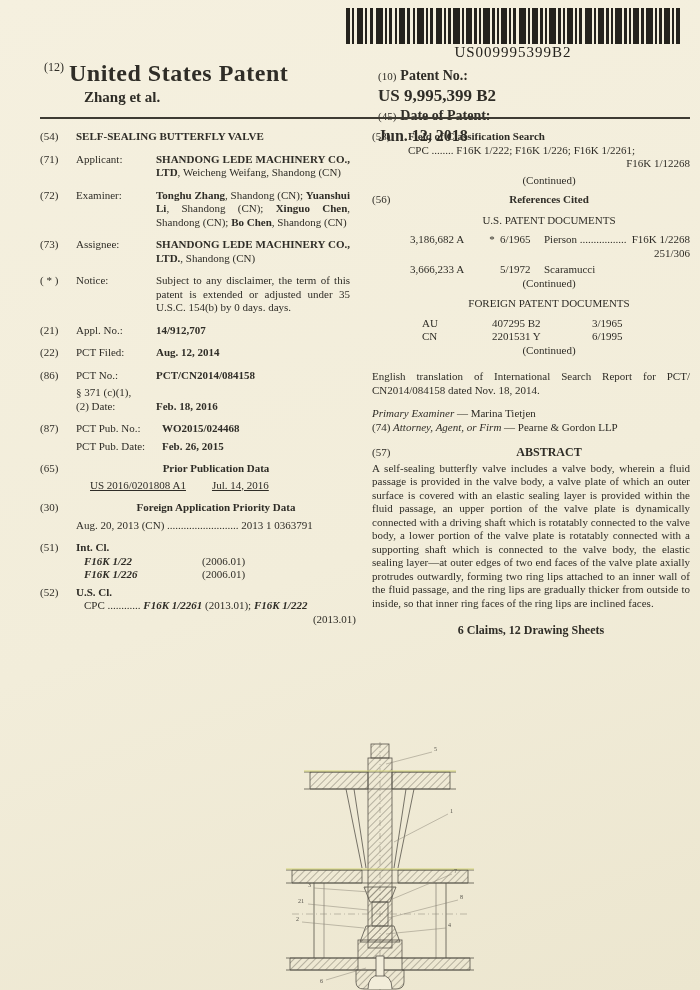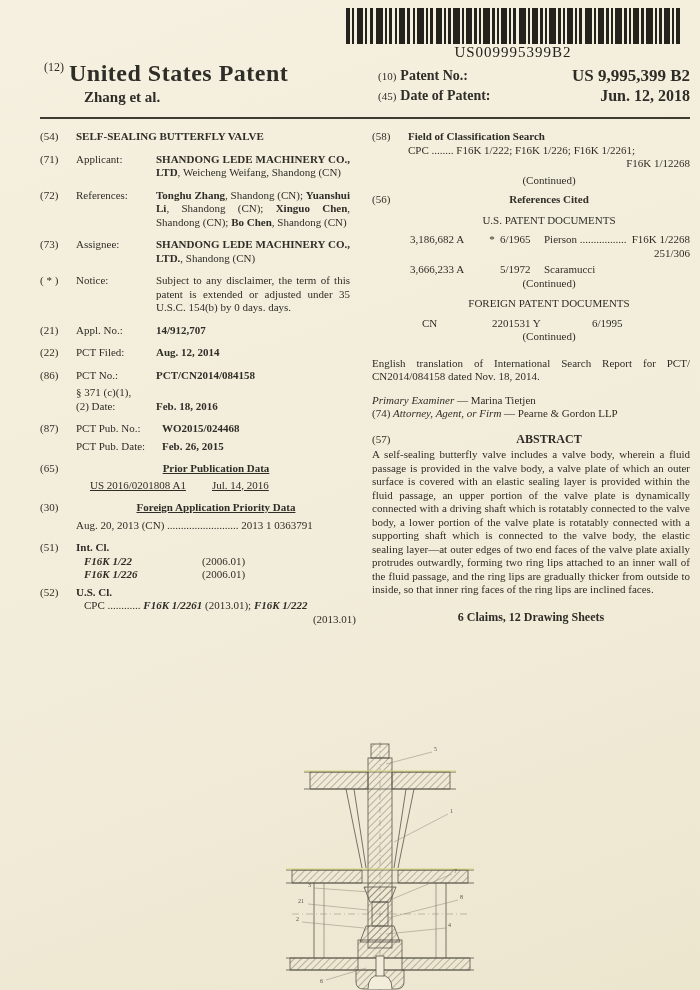--- a/index.html
+++ b/index.html
@@ -13,21 +13,21 @@
   .page{position:absolute;inset:0;}
   
   .barcode-wrap{position:absolute;left:344px;top:8px;width:338px;text-align:center;}
   .barcode{display:block;width:334px;height:36px;margin:0 auto;}
   .barcode-text{font-size:15px;letter-spacing:1px;color:#24221d;margin-top:0px;}
   .hdr-left{position:absolute;left:44px;top:60px;}
   .kind{font-size:12px;vertical-align:10px;margin-right:5px;}
   .us-title{font-size:24px;font-weight:bold;letter-spacing:.5px;}
   .hdr-author{font-size:15px;font-weight:bold;margin:2px 0 0 40px;}
   .hdr-right{position:absolute;left:378px;top:66px;width:312px;font-size:14px;}
-  .hdr-right .row{display:flex;justify-content:space-between;align-items:flex-end;line-height:20px;}
+  .hdr-right .row{display:flex;justify-content:space-between;align-items:flex-start;line-height:20px;flex-direction:column;}
   .hdr-right .lbl{font-weight:bold;}
   .hdr-right .tag{font-size:11px;font-weight:normal;margin-right:4px;}
   .hdr-right .val{font-weight:bold;font-size:17px;}
   .hdr-right .val.date{font-size:16px;}
   .rule{position:absolute;left:40px;top:117px;width:650px;border-top:2px solid #3e3b33;}
   
   .col{position:absolute;top:130px;font-size:11px;line-height:13.5px;}
   .col-left{left:40px;width:316px;}
   .col-right{left:372px;width:318px;}
   .entry{display:flex;margin-bottom:9px;}
@@ -37,21 +37,21 @@
   .lab.wide{width:86px;}
   .val-inline{display:inline-block;width:calc(100% - 86px);vertical-align:top;text-align:justify;}
   .just{text-align:justify;}
   .center{text-align:center;}
   .right{text-align:right;}
   .bold{font-weight:bold;}
   .indent{margin-left:8px;}
   .pubrow{display:flex;gap:26px;margin:3px 0 0 14px;text-decoration:underline;}
   .clsrow{display:flex;margin-left:8px;}
   .clsrow .cls{width:118px;font-weight:bold;font-style:italic;}
-  .headed{margin-bottom:2px;text-decoration:underline;}
+  .headed{margin-bottom:2px;}
   
   .usrow{display:flex;margin-left:2px;}
   .usrow .num{width:74px;}
   .usrow .star{width:16px;text-align:center;}
   .usrow .date{width:44px;}
   .usrow .name{flex:1;}
   .usrow .cls{text-align:right;}
   .frow{display:flex;margin-left:14px;}
   .frow .country{width:70px;}
   .frow .num{width:100px;}
@@ -158,21 +158,21 @@
       <span class="body"><b>SELF-SEALING BUTTERFLY VALVE</b></span>
     </div>
 
     <div class="entry">
       <span class="tag">(71)</span>
       <span class="body"><span class="lab">Applicant:</span><span class="val-inline"><b>SHANDONG LEDE MACHINERY CO., LTD</b>, Weicheng Weifang, Shandong (CN)</span></span>
     </div>
 
     <div class="entry">
       <span class="tag">(72)</span>
-      <span class="body"><span class="lab">References:</span><span class="val-inline"><b>Tonghu Zhang</b>, Shandong (CN); <b>Yuanshui Li</b>, Shandong (CN); <b>Xinguo Chen</b>, Shandong (CN); <b>Bo Chen</b>, Shandong (CN)</span></span>
+      <span class="body"><span class="lab">Examiner:</span><span class="val-inline"><b>Tonghu Zhang</b>, Shandong (CN); <b>Yuanshui Li</b>, Shandong (CN); <b>Xinguo Chen</b>, Shandong (CN); <b>Bo Chen</b>, Shandong (CN)</span></span>
     </div>
 
     <div class="entry">
       <span class="tag">(73)</span>
       <span class="body"><span class="lab">Assignee:</span><span class="val-inline"><b>SHANDONG LEDE MACHINERY CO., LTD.</b>, Shandong (CN)</span></span>
     </div>
 
     <div class="entry">
       <span class="tag">( * )</span>
       <span class="body"><span class="lab">Notice:</span><span class="val-inline">Subject to any disclaimer, the term of this patent is extended or adjusted under 35 U.S.C. 154(b) by 0 days. days.</span></span>
@@ -281,20 +281,25 @@
         <div class="usrow" style="margin-top:3px">
           <span class="num">3,666,233 A</span>
           <span class="star"></span>
           <span class="date">5/1972</span>
           <span class="name">Scaramucci</span>
         </div>
         <div class="center">(Continued)</div>
 
         <div class="sect-head">FOREIGN PATENT DOCUMENTS</div>
 
+        <div class="frow">
+          <span class="country">AU</span>
+          <span class="num">407295 B2</span>
+          <span class="date">3/1965</span>
+        </div>
         <div class="frow">
           <span class="country">CN</span>
           <span class="num">2201531 Y</span>
           <span class="date">6/1995</span>
         </div>
         <div class="center">(Continued)</div>
 
       </span>
     </div>
 

